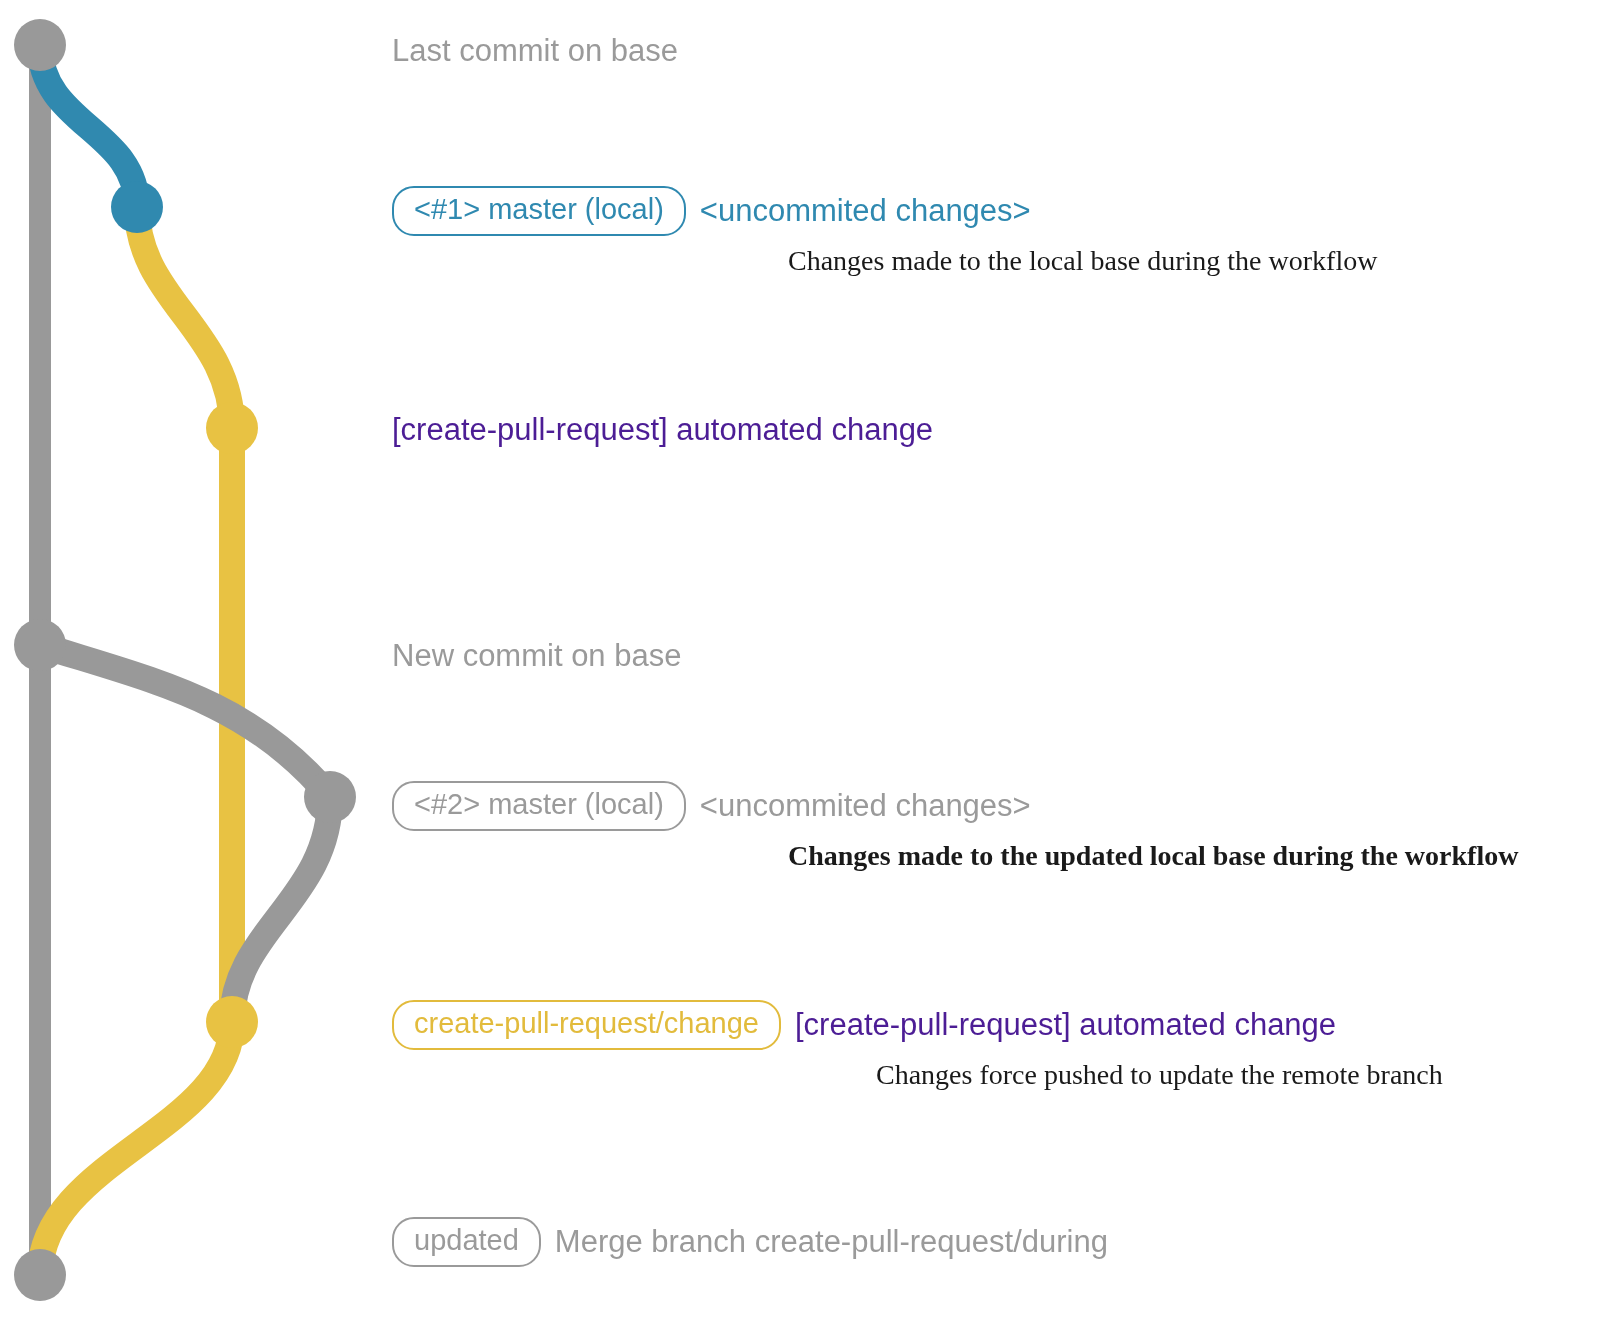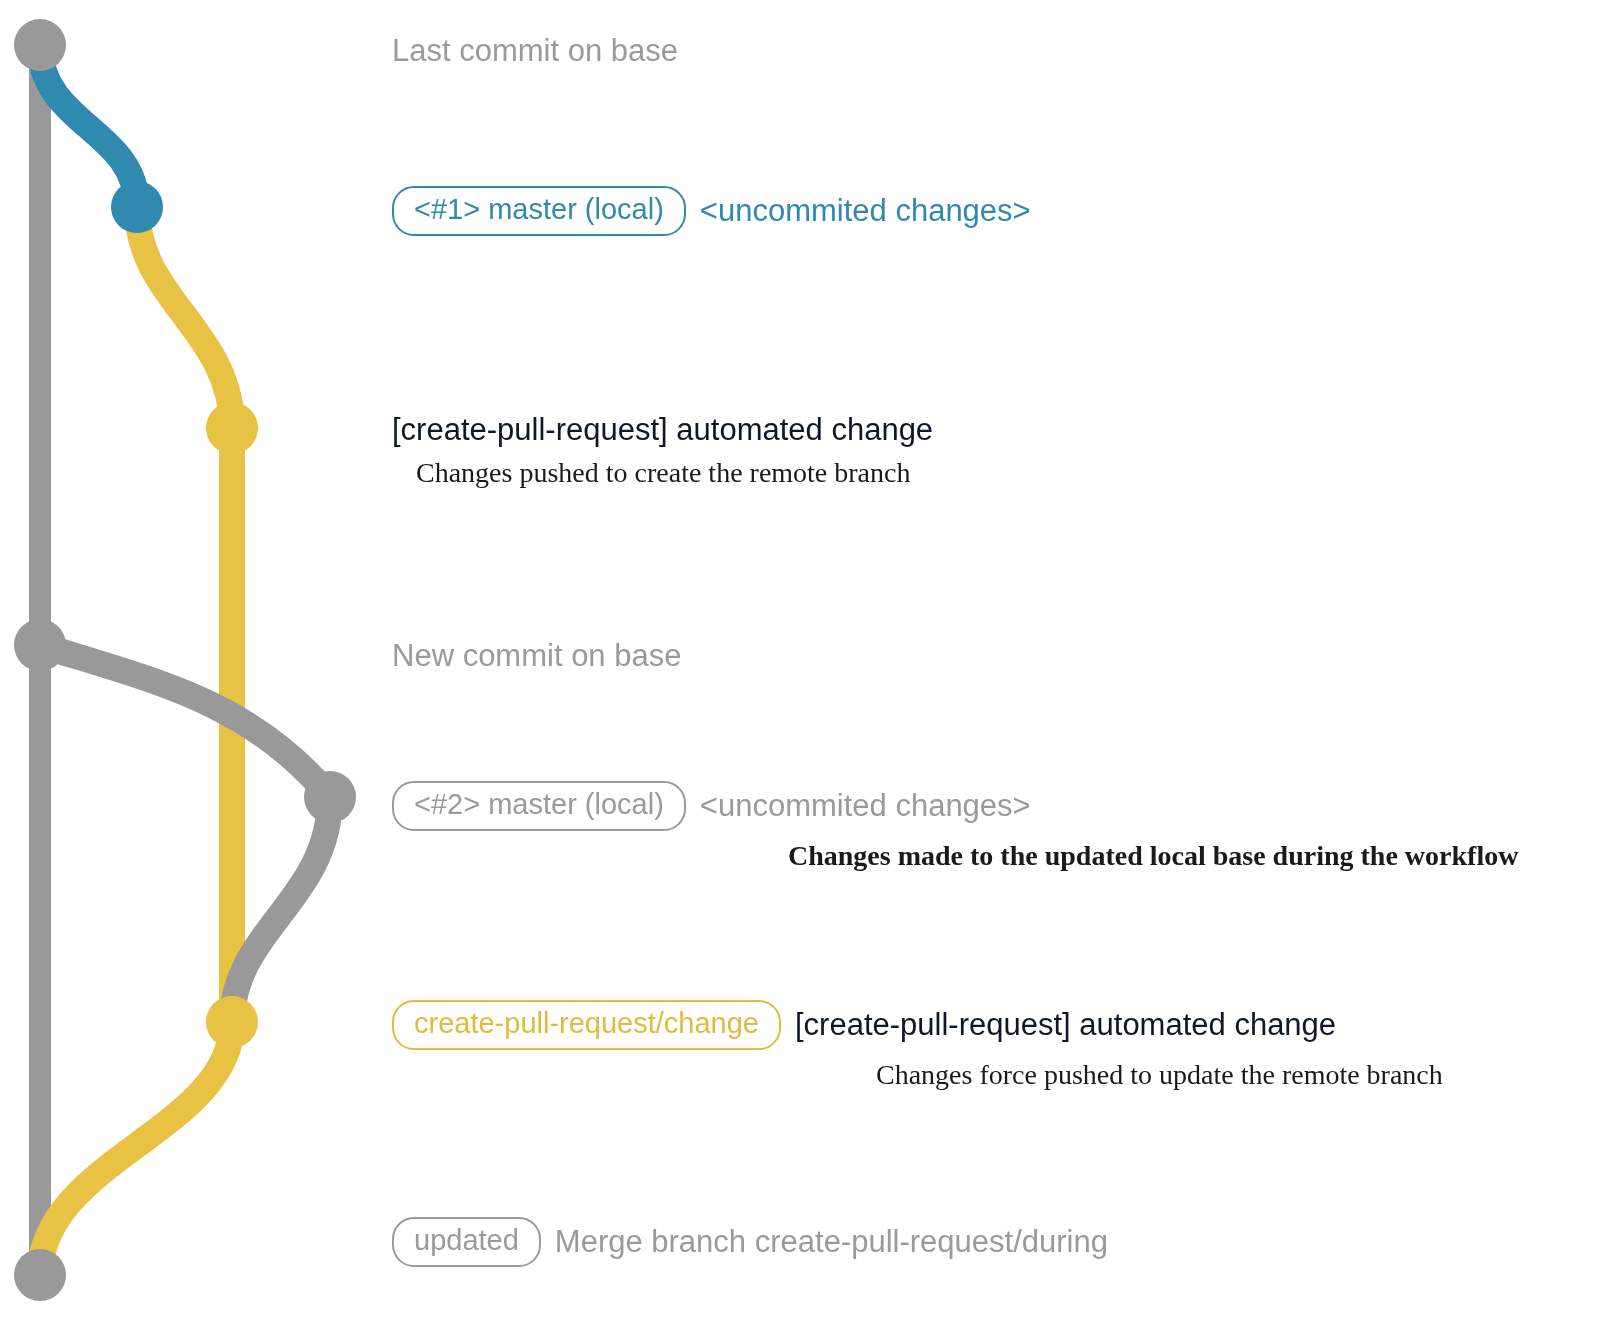--- a/index.html
+++ b/index.html
@@ -62,21 +62,21 @@
     color: #9a9a9a;
     text-align: center;
   }
   .title {
     font-size: 31px;
     color: #9a9a9a;
     white-space: nowrap;
     letter-spacing: 0px;
   }
   .title.blue { color: #2f89b0; }
-  .title.yellow { color: #0f172a; }
+  .title.yellow { color: #4c1d95; }
   .title.grey { color: #9a9a9a; }
   .title.spaced { margin-left: 14px; }
   .desc {
     font-family: "Liberation Serif", serif;
     font-size: 28px;
     color: #1a1a1a;
     white-space: nowrap;
     margin-top: 9px;
     display: block;
   }
@@ -115,27 +115,27 @@
     <div class="headline">
       <span class="title grey">Last commit on base</span>
     </div>
   </div>
 
   <div class="row" style="top: 186px;">
     <div class="headline">
       <span class="badge blue">&lt;#1&gt; master (local)</span>
       <span class="title blue spaced">&lt;uncommited changes&gt;</span>
     </div>
+    <span class="desc" style="margin-left: 396px;">Changes made to the local base during the workflow</span>
   </div>
 
   <div class="row" style="top: 412px;">
     <div class="headline">
       <span class="title yellow">[create-pull-request] automated change</span>
     </div>
-    <span class="desc" style="margin-left: 24px;">Changes pushed to create the remote branch</span>
   </div>
 
   <div class="row" style="top: 630px; margin-top: 8px;">
     <div class="headline">
       <span class="title grey">New commit on base</span>
     </div>
   </div>
 
   <div class="row" style="top: 781px;">
     <div class="headline">

